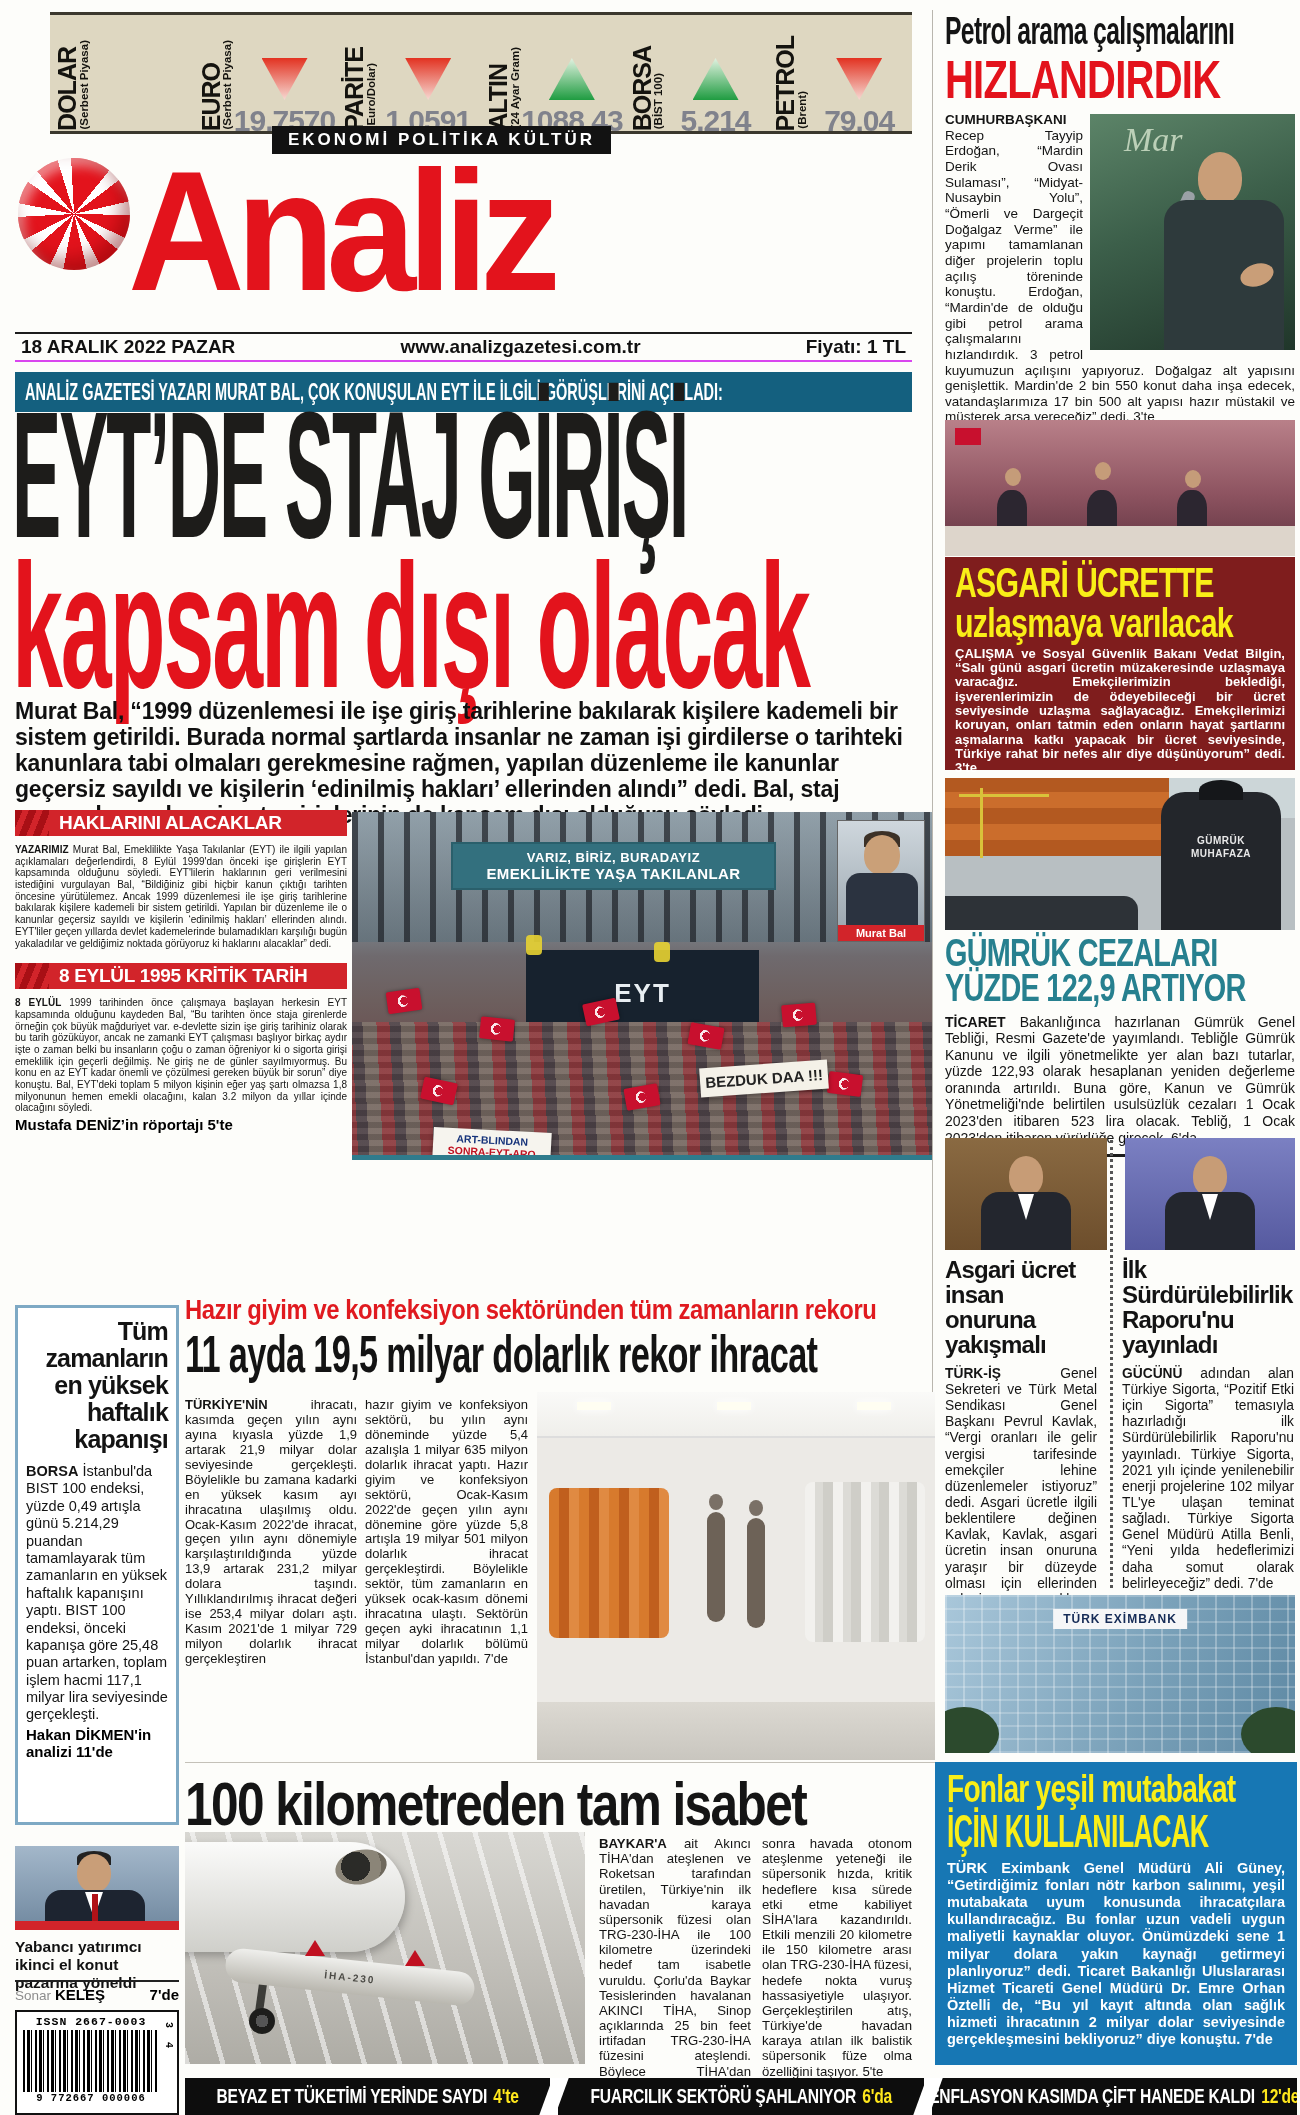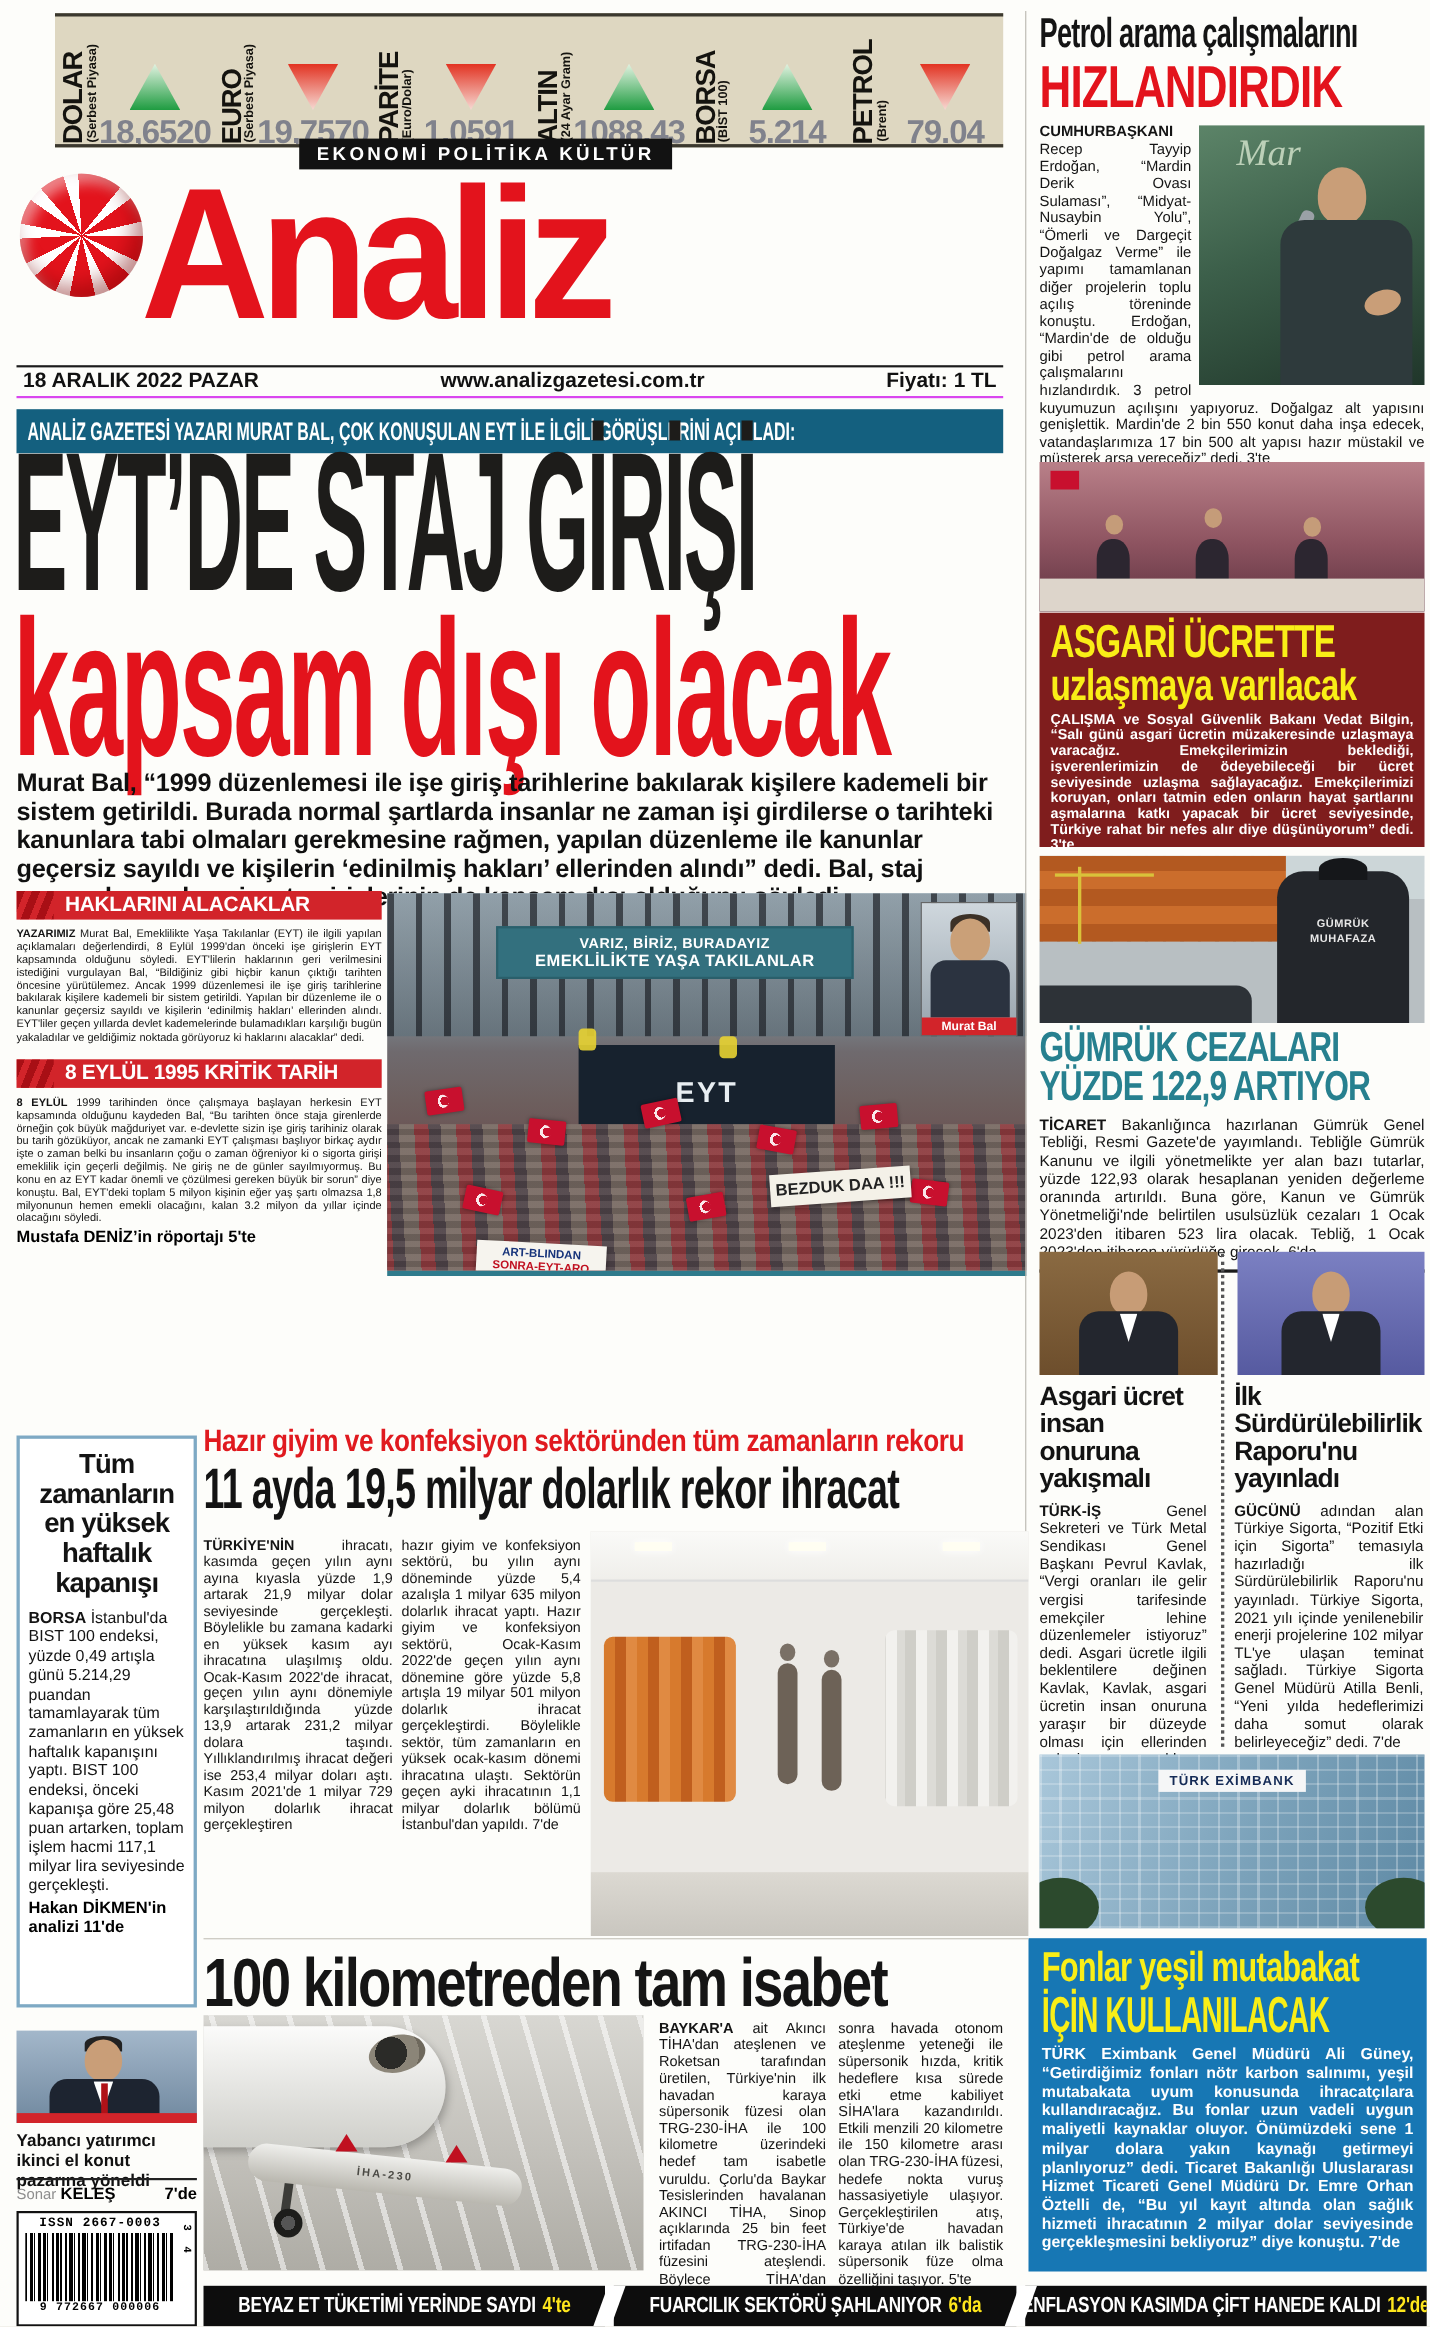--- a/index.html
+++ b/index.html
@@ -176,21 +176,21 @@
   #fonlar { position:absolute; left:935px; top:1762px; width:362px; height:303px; background:#1777b4; padding:8px 12px; }
   #fonlar .t1 { color:#f9ee17; font-weight:900; font-size:38px; line-height:1; letter-spacing:-1px;
     white-space:nowrap; transform:scaleX(.74); transform-origin:left top; }
   #fonlar .t2 { color:#f9ee17; font-weight:900; font-size:46px; line-height:1; letter-spacing:-1px;
     white-space:nowrap; transform:scaleX(.58); transform-origin:left top; }
   #fonlar .bd { margin-top:6px; color:#fff; font-weight:bold; font-size:14.5px; line-height:1.18; text-align:justify; }
 
   
   #borsa-box { position:absolute; left:15px; top:1305px; width:164px; height:520px;
     border:3px solid #7ea9c4; padding:10px 8px; background:#fff; }
-  #borsa-box .t { text-align:center; font-weight:800; font-size:25px; line-height:1.08; letter-spacing:-0.8px; color:#131313; margin-bottom:10px; }
+  #borsa-box .t { text-align:right; font-weight:800; font-size:25px; line-height:1.08; letter-spacing:-0.8px; color:#131313; margin-bottom:10px; }
   #borsa-box .bd { font-size:14.5px; line-height:1.2; color:#141414; }
   #borsa-box .bd .lead { font-weight:800; }
   #borsa-box .by { font-weight:800; font-size:15px; margin-top:2px; }
 
   #keles-photo { position:absolute; left:15px; top:1846px; width:164px; height:84px; overflow:hidden;
     background:linear-gradient(#a3b7ca,#70889f); }
   #keles-photo .head { position:absolute; left:62px; top:8px; width:34px; height:38px; border-radius:50% 50% 46% 46%; background:#c99e78; }
   #keles-photo .hair { position:absolute; left:62px; top:5px; width:34px; height:14px; border-radius:50% 50% 0 0; background:#222; }
   #keles-photo .suit { position:absolute; left:30px; top:44px; width:100px; height:40px; border-radius:16px 16px 0 0; background:#1d2430; }
   #keles-photo .shirt { position:absolute; left:70px; top:46px; width:18px; height:26px; background:#fff; clip-path:polygon(0 0,100% 0,50% 100%); }
@@ -269,24 +269,20 @@
 <body>
 
 <div id="page">
 
   <div id="ticker">
     <div class="tick-item">
       <div class="tick-rot">
           <span class="tick-label">DOLAR</span>
           <span class="tick-sub">(Serbest Piyasa)</span>
         </div>
-      <div class="tick-stack">
-          <div class="tri tri-up"></div>
-          <div class="tick-value">18,6520</div>
-        </div>
     </div>
     <div class="tick-item">
       <div class="tick-rot">
           <span class="tick-label">EURO</span>
           <span class="tick-sub">(Serbest Piyasa)</span>
         </div>
       <div class="tick-stack">
           <div class="tri tri-down"></div>
           <div class="tick-value">19,7570</div>
         </div>

